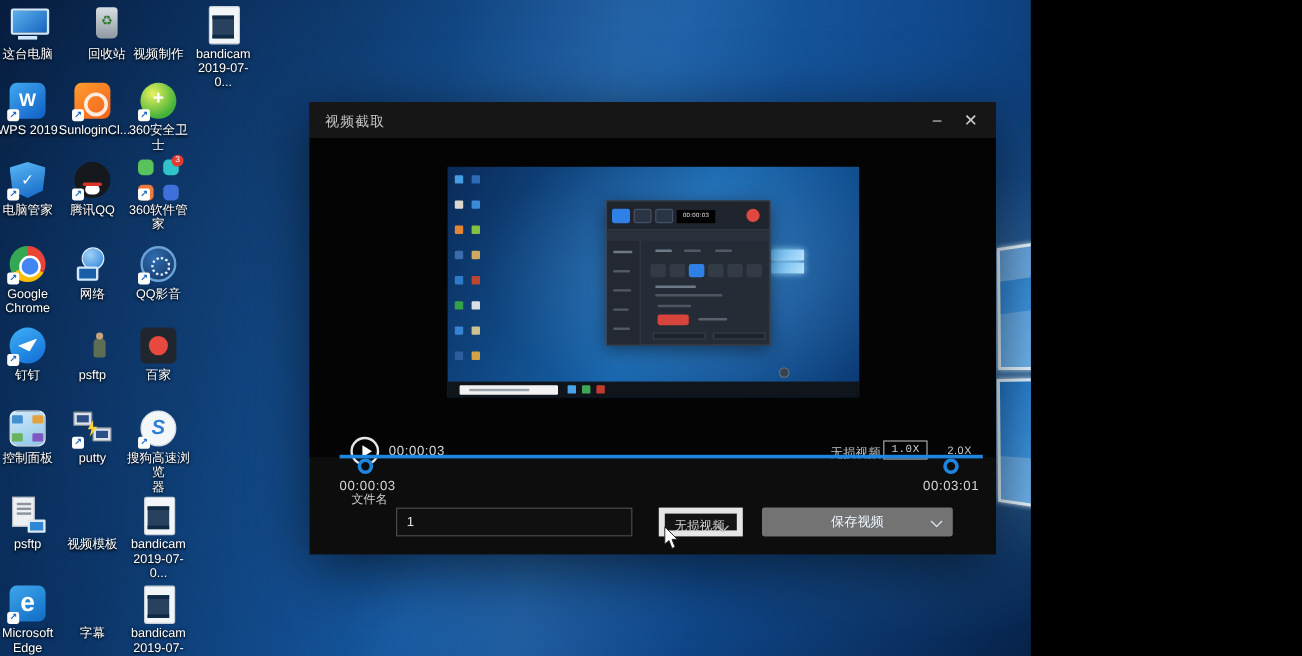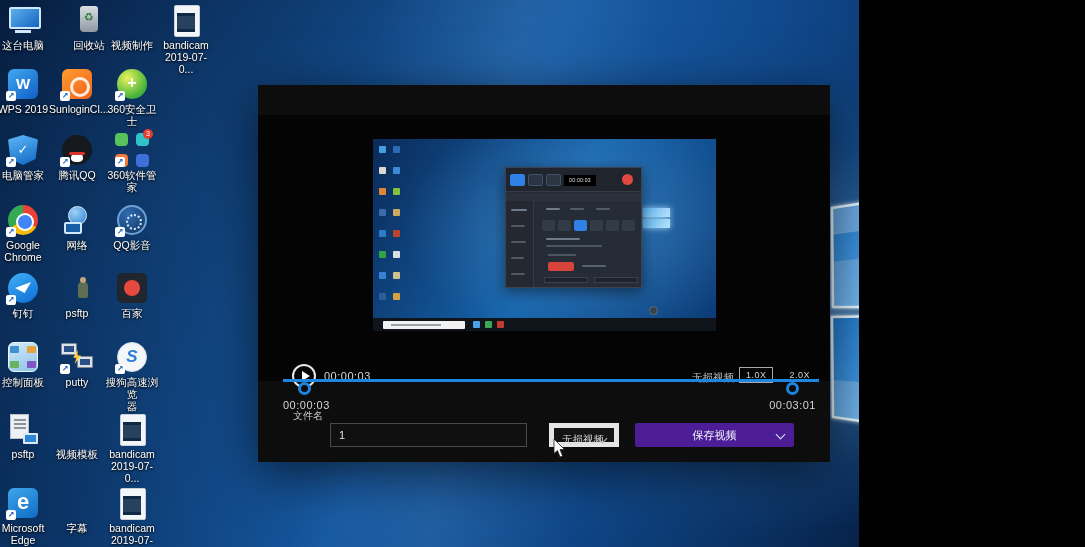--- a/index.html
+++ b/index.html
@@ -105,37 +105,37 @@
   .vp-tbi{position:absolute;top:3px;width:7px;height:7px;border-radius:1px;}
   .vp-ball{position:absolute;right:58px;bottom:16px;width:9px;height:9px;border-radius:50%;background:#36434f;border:1px solid #5e6d79;}
 
   
   .play-btn{position:absolute;left:34px;top:249px;width:24px;height:24px;border:2px solid #e6e6e6;border-radius:50%;cursor:pointer;}
   .play-btn::before{content:"";position:absolute;left:8px;top:5px;border-left:8px solid #fff;border-top:5px solid transparent;border-bottom:5px solid transparent;}
   .cur-time{position:absolute;left:66px;top:255px;font-size:11px;color:#dadada;letter-spacing:.5px;}
   .speed-label{position:absolute;right:96px;top:256px;font-size:10.5px;color:#c2c2c2;}
   .speed-chips{position:absolute;right:16px;top:252px;display:flex;gap:12px;align-items:center;}
   .chip{font-size:9px;color:#cfcfcf;letter-spacing:.5px;cursor:pointer;padding:2px 4px;}
-  .chip.boxed{border:1px solid #a8a8a8;padding:2px 6px;}
+  .chip.boxed{border:1px solid #a8a8a8;padding:2px 6px;font-family:Liberation Mono, monospace;}
   .cursor-svg{position:absolute;left:295px;top:324px;z-index:60;}
 
   
   .track{position:absolute;left:25px;top:294px;width:536px;height:3px;background:#1e86e0;}
   .handle{position:absolute;top:297px;width:13px;height:13px;border-radius:50%;border:3.5px solid #1e86e0;background:#0d0d0d;cursor:ew-resize;}
   .h-left{left:40px;} .h-right{left:528px;}
   .t-start{position:absolute;left:25px;top:314px;font-size:11px;color:#d6d6d6;letter-spacing:.5px;}
   .t-end{position:absolute;right:14px;top:314px;font-size:11px;color:#d6d6d6;letter-spacing:.5px;}
 
   
   .f-label{position:absolute;left:35px;top:324px;font-size:10px;color:#cccccc;}
   .f-input{position:absolute;left:72px;top:338px;width:197px;height:24px;background:#101010;border:1px solid #4a4a4a;color:#e2e2e2;font-size:11px;padding:0 8px;font-family:inherit;}
   .f-select{position:absolute;left:291px;top:338px;width:70px;height:24px;background:#141414;border:5px solid #e5e5e5;color:#d6d6d6;font-size:10.5px;line-height:22px;padding-left:8px;cursor:pointer;}
   .chev{position:absolute;width:7px;height:7px;border-right:1.5px solid #bbb;border-bottom:1.5px solid #bbb;transform:rotate(45deg);}
   .f-select .chev{right:8px;top:7px;}
-  .save-btn{position:absolute;left:377px;top:338px;width:159px;height:24px;background:#4c1d95;border-radius:2px;color:#eef6ff;font-size:11px;text-align:center;line-height:24px;cursor:pointer;}
+  .save-btn{position:absolute;left:377px;top:338px;width:159px;height:24px;background:#737373;border-radius:2px;color:#eef6ff;font-size:11px;text-align:center;line-height:24px;cursor:pointer;}
   .save-btn .chev{right:10px;top:8px;border-color:#dcecff;}
 
   
   .netpill{position:absolute;left:1014px;top:449px;width:71px;height:36px;background:rgba(12,22,36,.92);border-radius:18px 0 0 18px;}
   .net-row{position:absolute;left:34px;display:flex;align-items:baseline;gap:3px;}
   .net-dot{width:4px;height:4px;border-radius:50%;align-self:center;}
   .net-val{font-size:9px;font-weight:bold;color:#f2f6fa;}
   .net-unit{font-size:6.5px;color:#93a5b5;}
   .ball{position:absolute;left:996px;top:446px;width:41px;height:41px;border-radius:50%;
       background:radial-gradient(circle at 38% 32%,#2e4052,#1b2735);box-shadow:0 2px 8px rgba(0,0,0,.5);cursor:pointer;}
@@ -382,20 +382,25 @@
       <div class="dicon" style="left: 158px; top: 3px;">
         <div class="ic ic-film"></div>
         <div class="dlabel">
           <span style="display: block;">bandicam</span>
           <span style="display: block;">2019-07-0...</span>
         </div>
       </div>
     </div>
 
   <div class="dialog">
+    <div class="titlebar">
+      <span class="dlg-title">视频截取</span>
+      <span class="win-btn btn-min">–</span>
+      <span class="win-btn btn-close">✕</span>
+    </div>
 
     <div class="video-zone">
 
       <div class="vframe">
         <div id="vp-icons">
             <div class="vp-ic" style="background: rgb(74, 163, 232); left: 6px; top: 7px;"></div>
             <div class="vp-ic" style="background: rgb(46, 111, 184); left: 20px; top: 7px;"></div>
             <div class="vp-ic" style="background: rgb(232, 226, 214); left: 6px; top: 28px;"></div>
             <div class="vp-ic" style="background: rgb(63, 142, 222); left: 20px; top: 28px;"></div>
             <div class="vp-ic" style="background: rgb(240, 138, 46); left: 6px; top: 49px;"></div>

